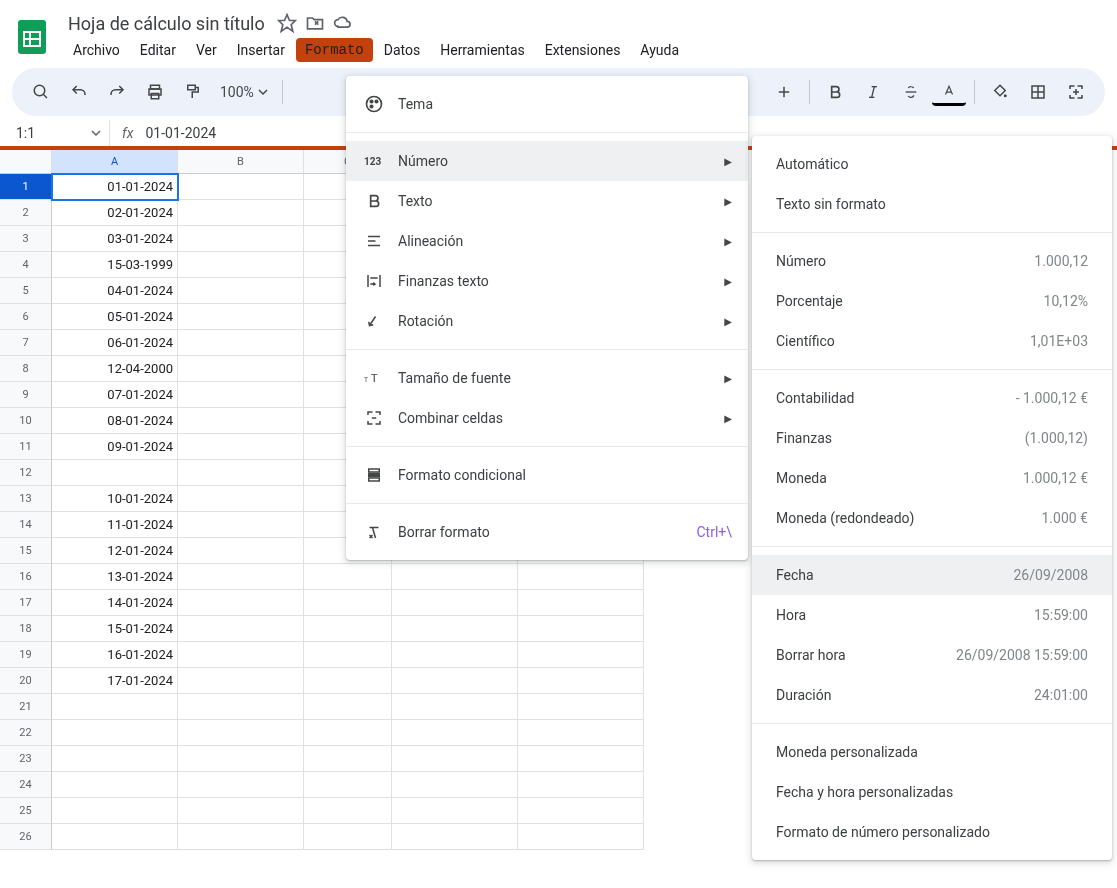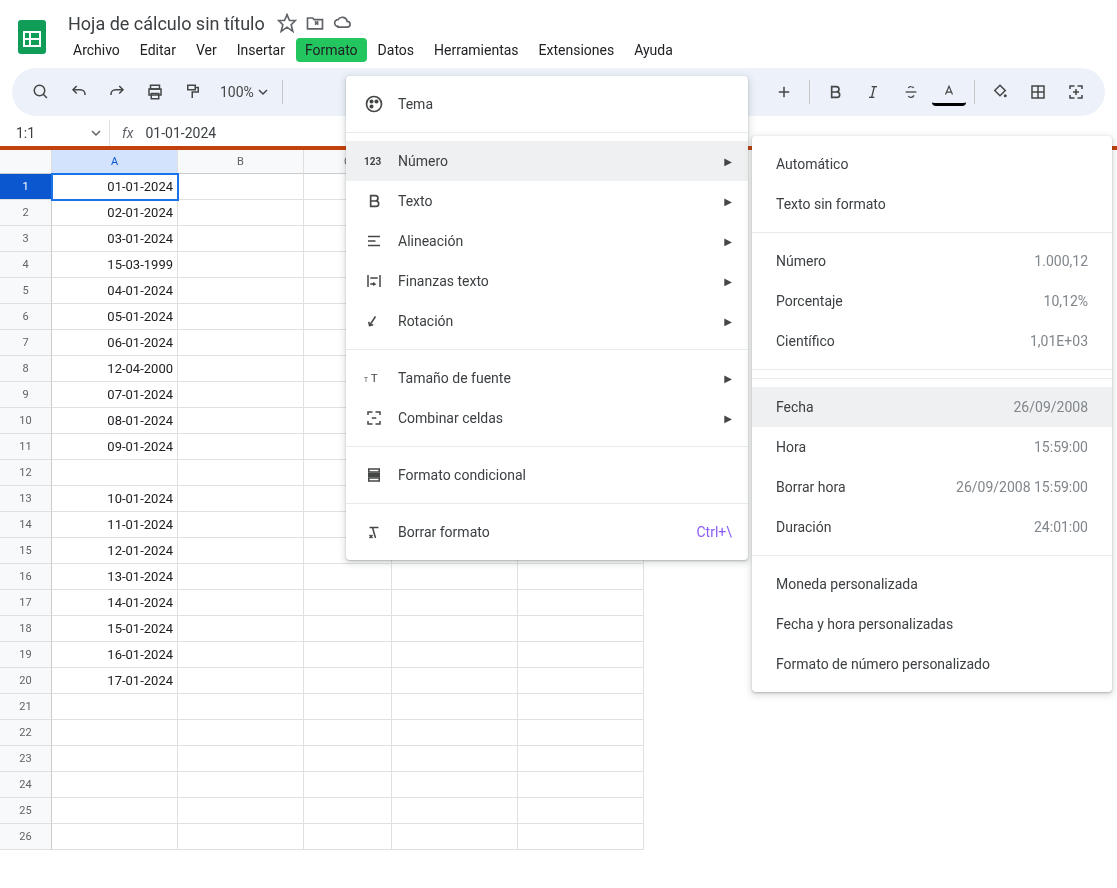--- a/index.html
+++ b/index.html
@@ -7,21 +7,21 @@
 
 
 .header { display: flex; align-items: center; padding: 8px 12px 0 12px; height: 64px; }
 .logo { width: 40px; height: 40px; display: flex; align-items: center; justify-content: center; margin-right: 12px; }
 .title-area { flex: 1; }
 .title-row { display: flex; align-items: center; gap: 8px; }
 .doc-title { font-size: 18px; color: #3c4043; padding: 2px 4px; }
 .title-icon { width: 20px; height: 20px; display: flex; align-items: center; justify-content: center; color: #5f6368; cursor: pointer; }
 .menubar { display: flex; gap: 2px; margin-top: 2px; }
 .menubar-item { padding: 4px 9px; font-size: 14px; color: #202124; border-radius: 4px; cursor: pointer; }
-.menubar-item.active { background: #22c55e; }
+.menubar-item.active { background: #c2410c; font-family: Liberation Mono, monospace; }
 
 
 .toolbar { display: flex; align-items: center; padding: 6px 12px; gap: 4px; height: 48px; background: #edf2fa; border-radius: 24px; margin: 4px 12px; }
 .tb-btn { width: 34px; height: 34px; display: flex; align-items: center; justify-content: center; color: #444746; border-radius: 4px; cursor: pointer; }
 .tb-zoom { display: flex; align-items: center; gap: 4px; padding: 0 6px; font-size: 14px; color: #444746; cursor: pointer; justify-content: center; }
 .tb-spacer { flex: 1; }
 .underline-bar { border-bottom: 3px solid #000; }
 
 
 .formula-row { display: flex; align-items: center; height: 30px; border-bottom: 4px solid #c2410c; font-size: 14px; }
@@ -548,20 +548,38 @@
       <div class="submenu-item">
         <span>Porcentaje</span>
         <span class="submenu-example">10,12%</span>
       </div>
       <div class="submenu-item">
         <span>Científico</span>
         <span class="submenu-example">1,01E+03</span>
       </div>
     </div>
   <div class="menu-sep"></div>
+  <div id="sub-g2">
+      <div class="submenu-item">
+        <span>Contabilidad</span>
+        <span class="submenu-example">- 1.000,12 €</span>
+      </div>
+      <div class="submenu-item">
+        <span>Finanzas</span>
+        <span class="submenu-example">(1.000,12)</span>
+      </div>
+      <div class="submenu-item">
+        <span>Moneda</span>
+        <span class="submenu-example">1.000,12 €</span>
+      </div>
+      <div class="submenu-item">
+        <span>Moneda (redondeado)</span>
+        <span class="submenu-example">1.000 €</span>
+      </div>
+    </div>
   <div class="menu-sep"></div>
   <div id="sub-g3">
       <div class="submenu-item hover">
         <span>Fecha</span>
         <span class="submenu-example">26/09/2008</span>
       </div>
       <div class="submenu-item">
         <span>Hora</span>
         <span class="submenu-example">15:59:00</span>
       </div>

